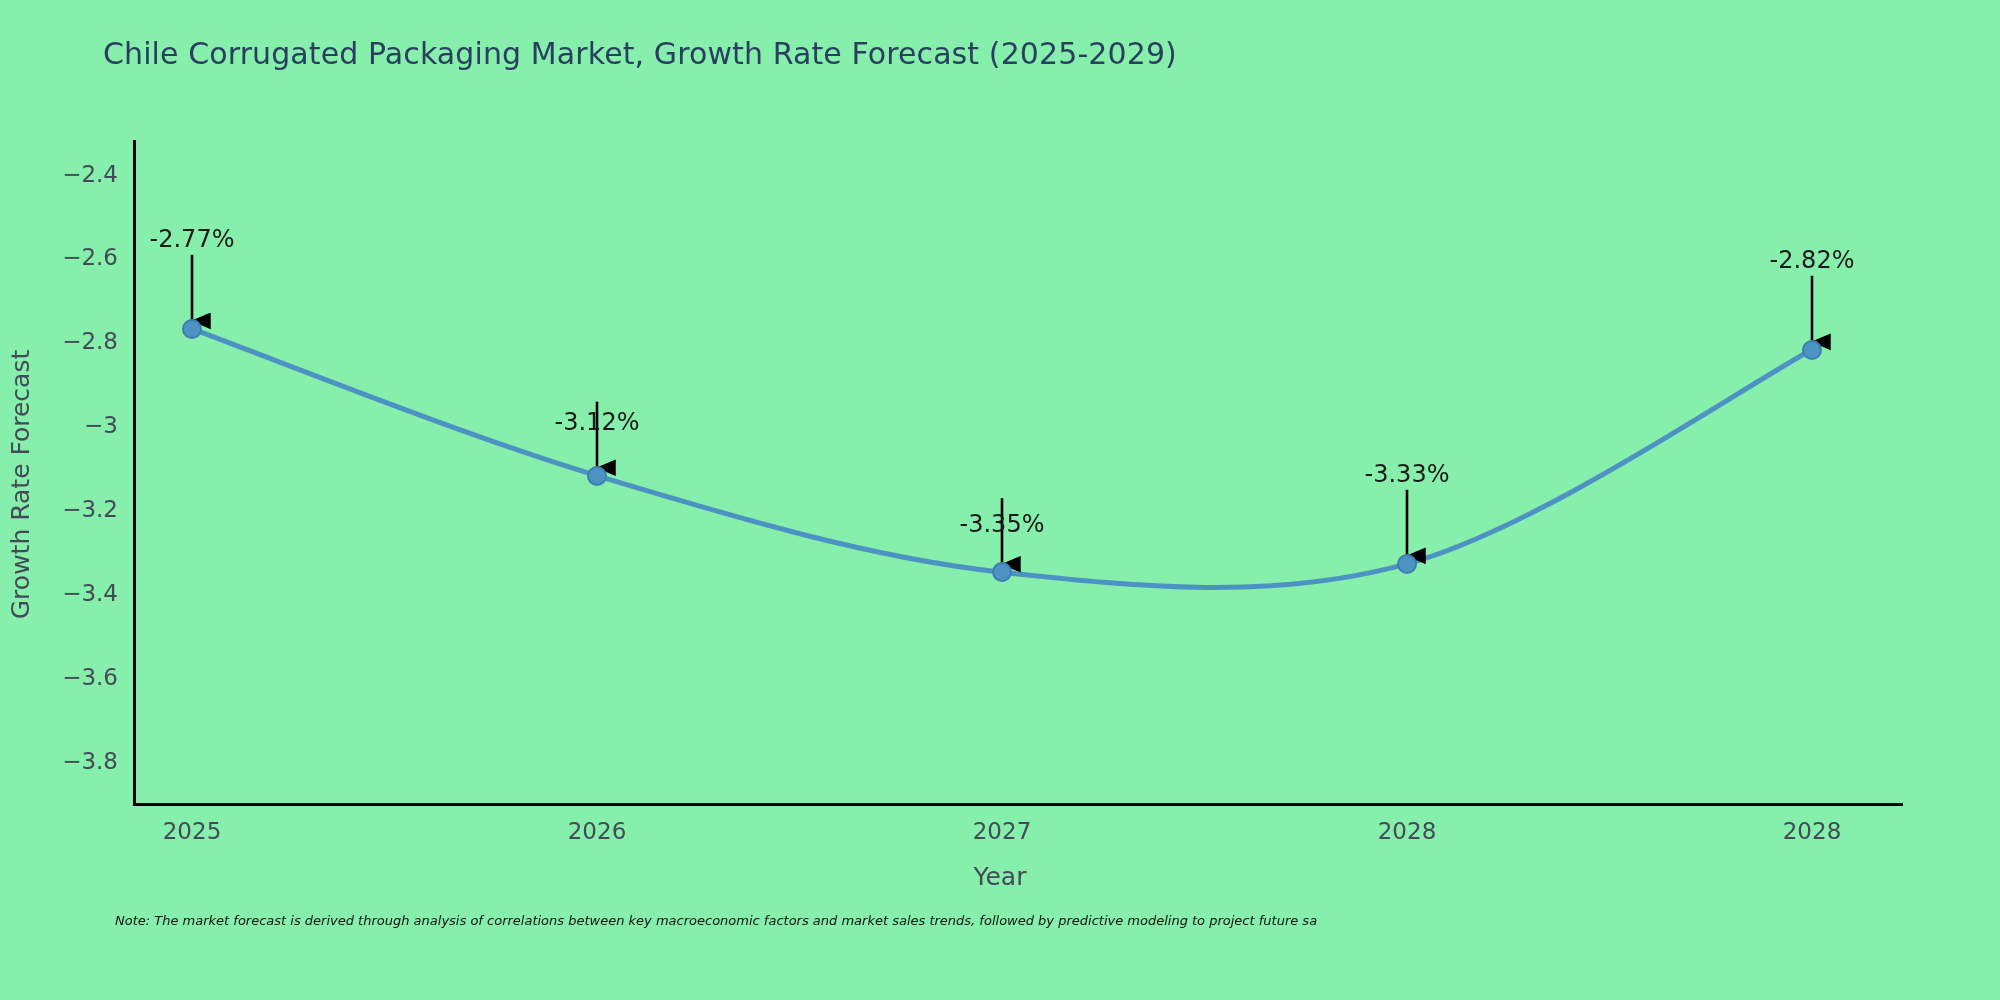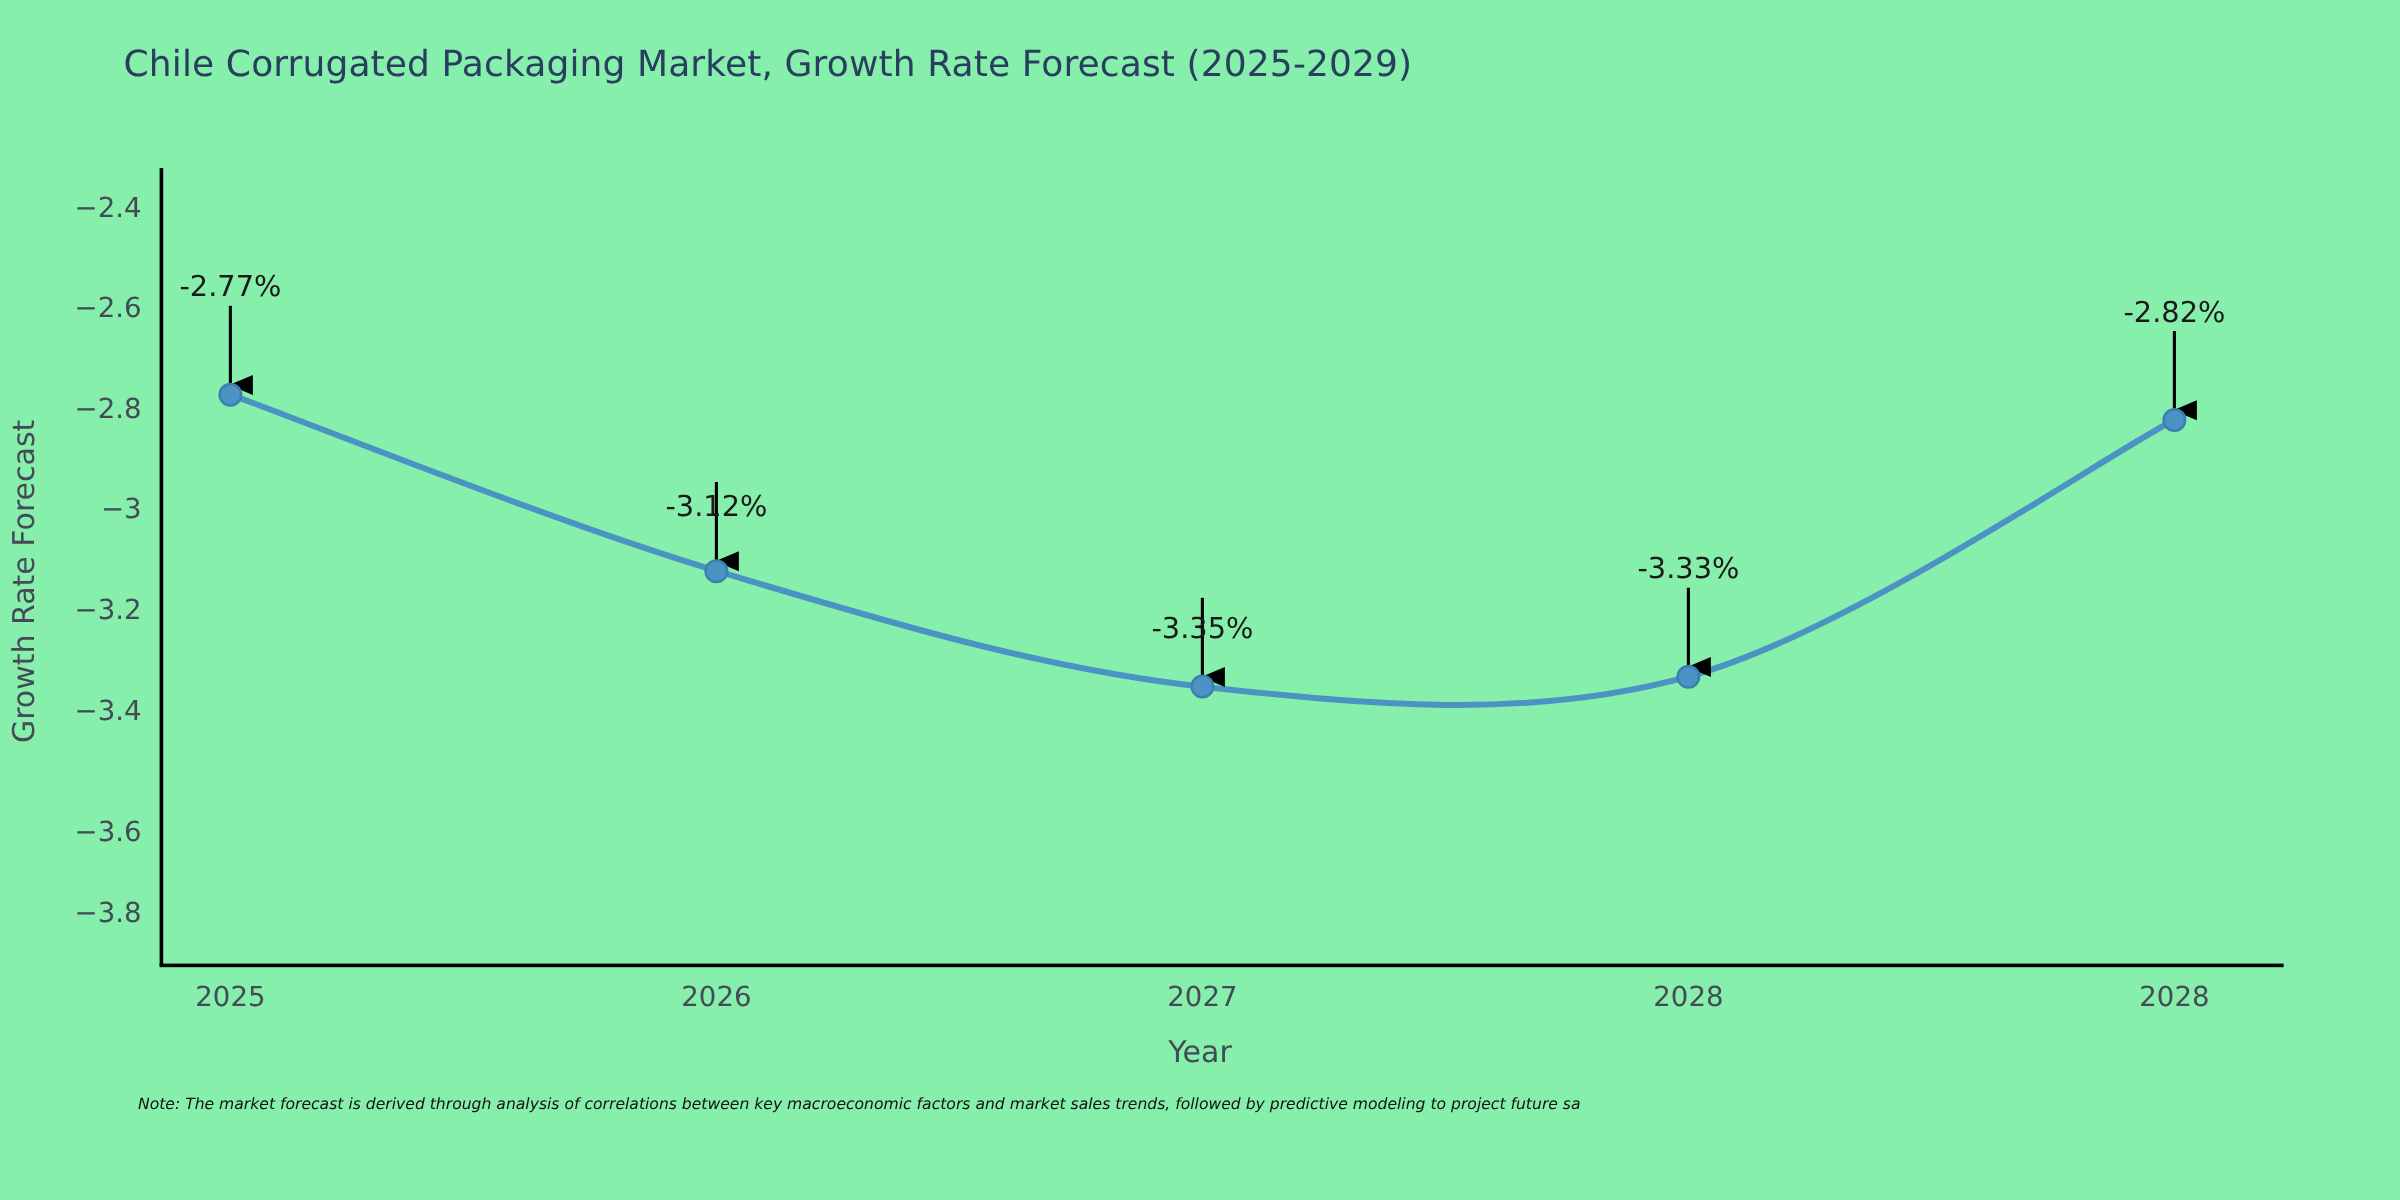--- a/index.html
+++ b/index.html
@@ -131,21 +131,21 @@
 
   <div id="chart-title">Chile Corrugated Packaging Market, Growth Rate Forecast (2025-2029)</div>
 
   <div id="ytick-wrap">
       <div class="ytick-label" style="top: 173.57px;">−2.4</div>
       <div class="ytick-label" style="top: 257.494px;">−2.6</div>
       <div class="ytick-label" style="top: 341.418px;">−2.8</div>
       <div class="ytick-label" style="top: 425.342px;">−3</div>
       <div class="ytick-label" style="top: 509.266px;">−3.2</div>
       <div class="ytick-label" style="top: 593.19px;">−3.4</div>
-      <div class="ytick-label" style="top: 677.114px; margin-top: 17px;">−3.6</div>
+      <div class="ytick-label" style="top: 677.114px;">−3.6</div>
       <div class="ytick-label" style="top: 761.038px;">−3.8</div>
     </div>
 
   <div id="y-axis-line"></div>
   <div id="x-axis-line"></div>
 
   <div id="xtick-wrap">
       <div class="xtick-label" style="left: 192px;">2025</div>
       <div class="xtick-label" style="left: 597px;">2026</div>
       <div class="xtick-label" style="left: 1002px;">2027</div>

